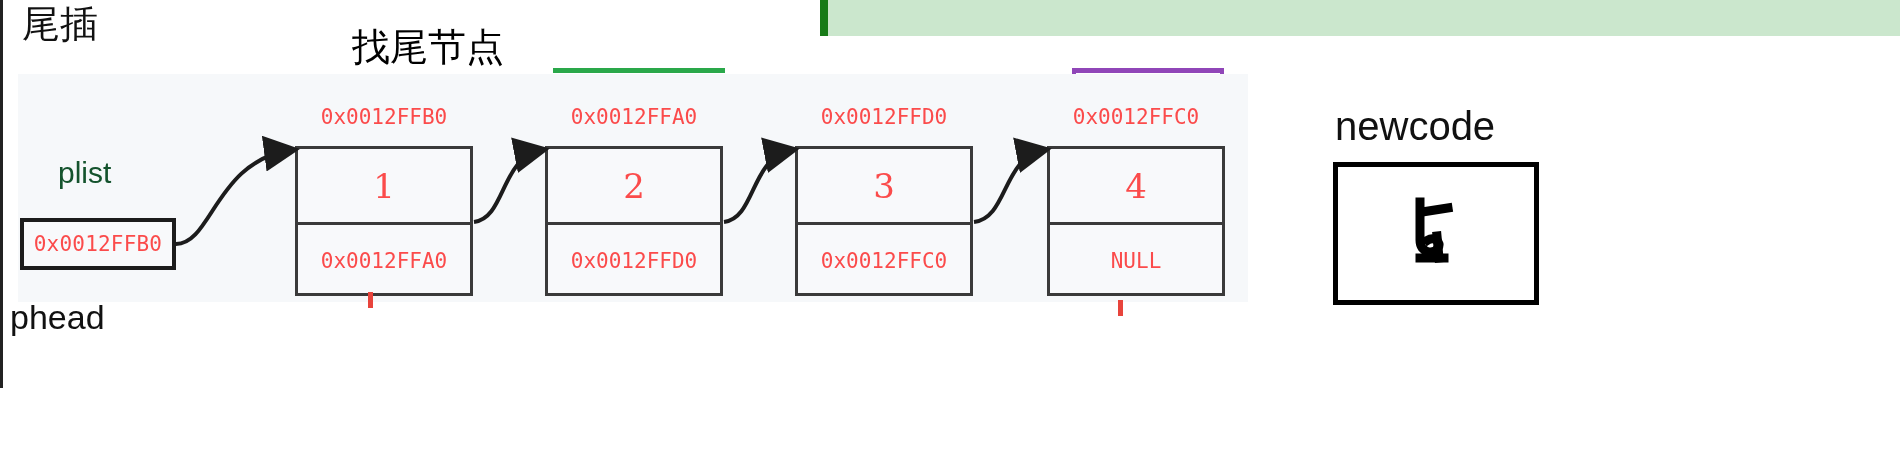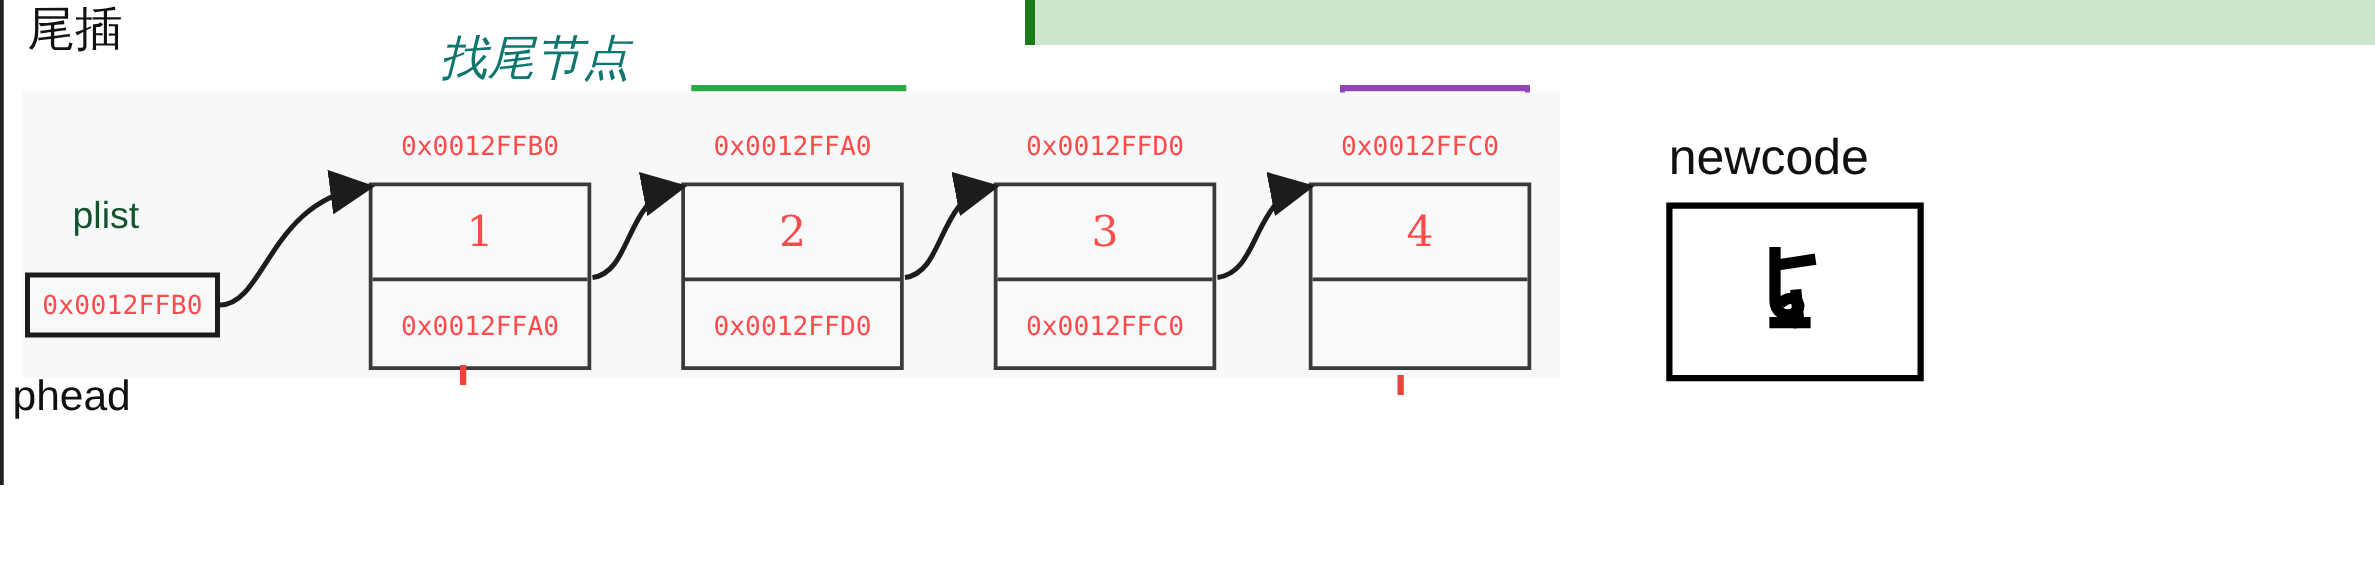--- a/index.html
+++ b/index.html
@@ -54,24 +54,23 @@
     left: 22px; top: 5px;
     font-size: 38px;
     color: #111111;
     line-height: 1;
     white-space: nowrap;
   }
   .title-sub {
     position: absolute;
     left: 352px; top: 28px;
     font-size: 38px;
-    color: #0f766e;
-    line-height: 1;
-    white-space: nowrap;
-    font-style: italic;
+    color: #000000;
+    line-height: 1;
+    white-space: nowrap;
   }
   .label-phead {
     position: absolute;
     left: 10px; top: 300px;
     font-size: 34px;
     color: #111111;
     line-height: 1;
     white-space: nowrap;
   }
   .label-plist {
@@ -247,20 +246,21 @@
 
   <div class="node-addr" style="left:795px; top:105px;">0x0012FFD0</div>
   <div class="node" style="left:795px; top:146px;">
     <div class="cell-data">3</div>
     <div class="cell-next">0x0012FFC0</div>
   </div>
 
   <div class="node-addr" style="left:1047px; top:105px;">0x0012FFC0</div>
   <div class="node" style="left:1047px; top:146px;">
     <div class="cell-data">4</div>
+    <div class="cell-next">NULL</div>
   </div>
 
   <div class="red-tick" style="left:368px; top:292px;"></div>
   <div class="red-tick" style="left:1118px; top:300px;"></div>
 
   <div class="label-phead">phead</div>
 
   <div class="label-newcode">newcode</div>
   <div class="newcode-box"></div>
   <svg class="newcode-glyph" viewBox="0 0 70 80">

